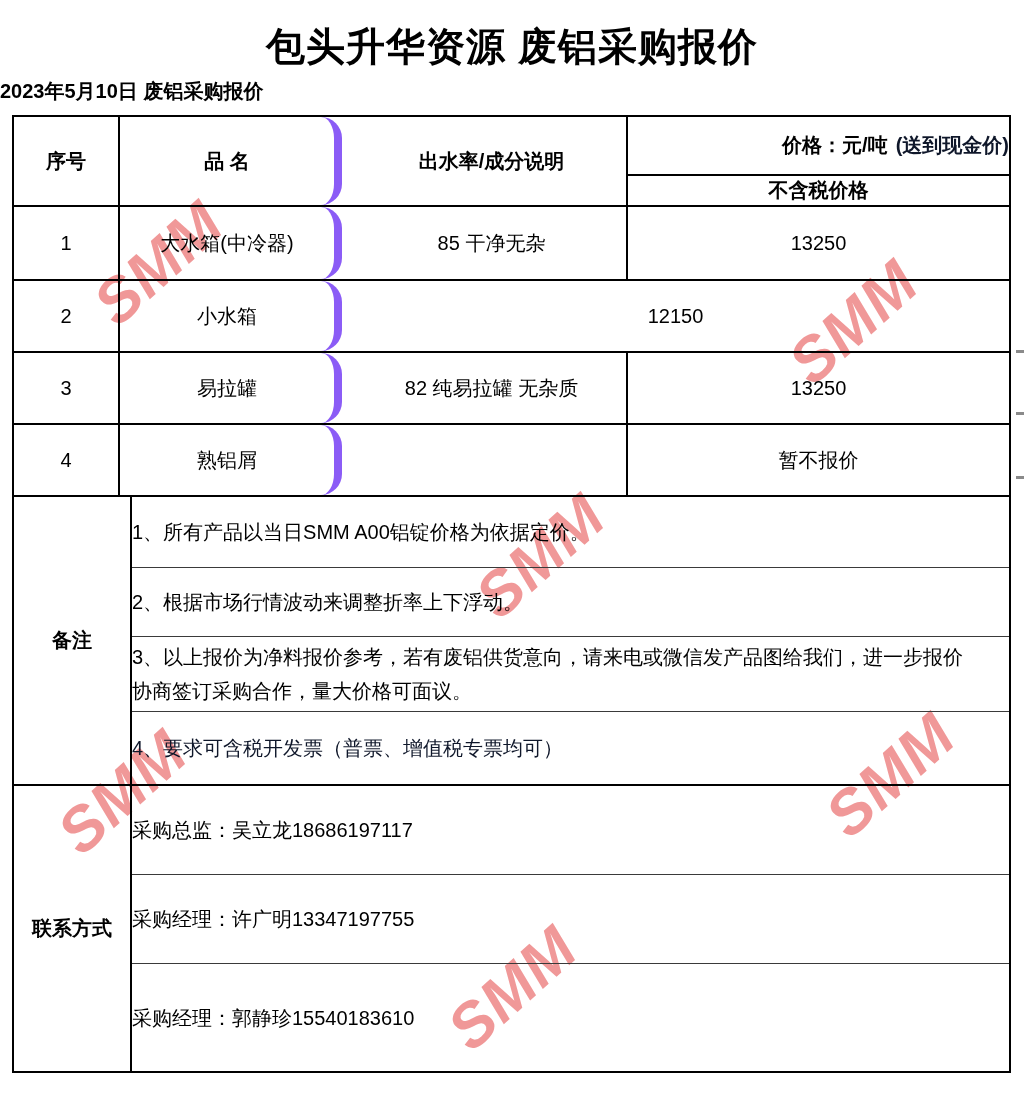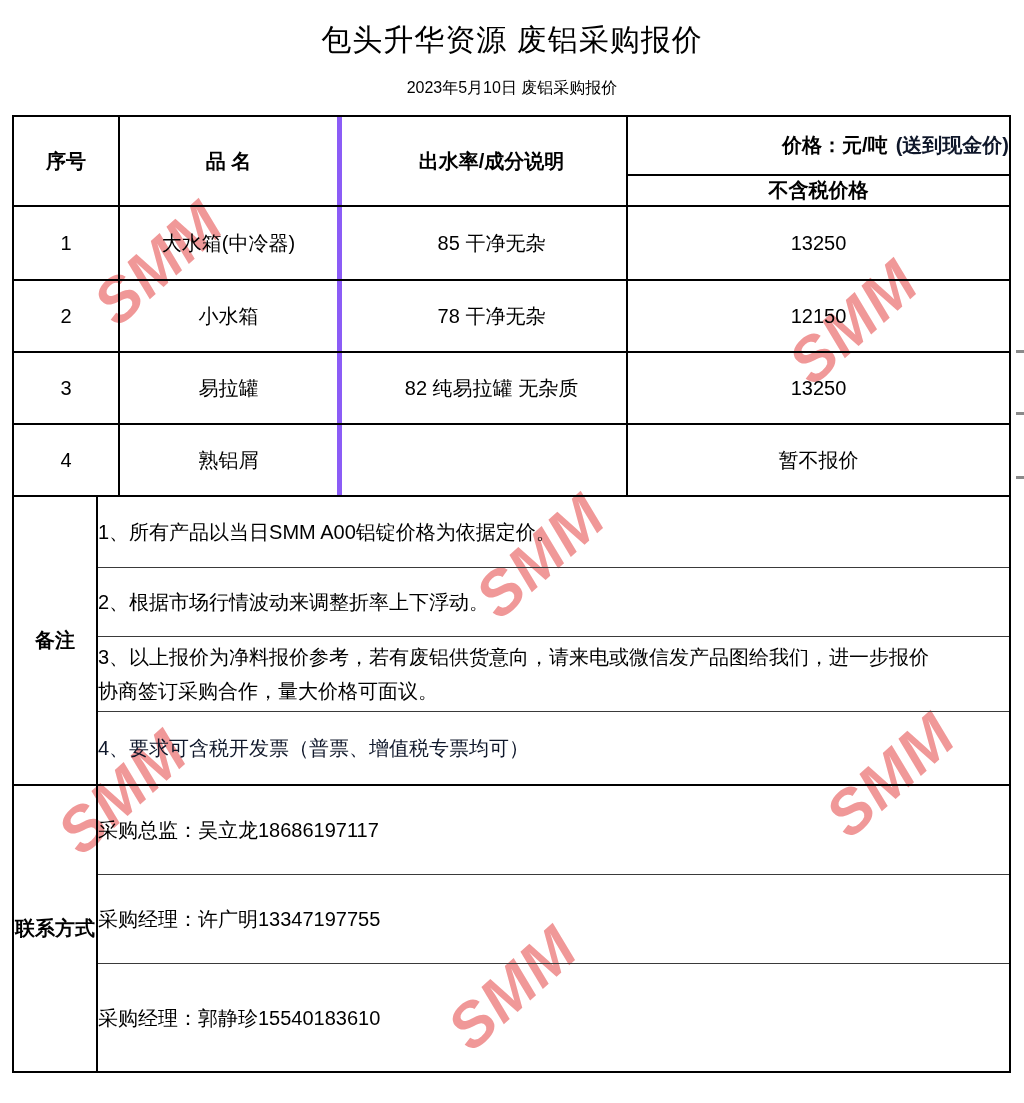--- a/index.html
+++ b/index.html
@@ -2,57 +2,57 @@
 <html><head>
 <meta charset="utf-8">
 <style>
   html,body{margin:0;padding:0;background:#ffffff;}
   .page{
     position:relative;width:1024px;height:1103px;background:#ffffff;overflow:hidden;
     font-family:"Liberation Sans","DejaVu Sans",sans-serif;color:#000;
   }
   .title{
     position:absolute;top:20px;left:0;width:100%;text-align:center;
-    font-size:30px;font-weight:normal;letter-spacing:1px;z-index:2;
+    font-size:39px;font-weight:bold;letter-spacing:1px;z-index:2;
   }
   .subtitle{
-    position:absolute;top:78px;left:0;width:100%;text-align:center;
-    font-size:16px;z-index:2;
+    position:absolute;top:78px;left:0;width:100%;
+    font-size:20px;z-index:2;font-weight:bold;
   }
   
   .wm{
     position:absolute;z-index:1;pointer-events:none;
     transform:translate(-50%,-50%) rotate(-42deg);
     font-size:62px;font-weight:900;font-style:italic;
     color:#ee8787;opacity:.85;letter-spacing:1px;white-space:nowrap;
   }
   
   .tbl{
     position:absolute;left:12px;top:115px;width:999px;height:958px;
     border:2px solid #000;box-sizing:border-box;z-index:2;background:transparent;
     display:flex;flex-direction:column;font-size:20px;
   }
   .row{display:flex;box-sizing:border-box;border-bottom:2px solid #000;flex:0 0 auto;}
   .row:last-child{border-bottom:none;flex:1 1 auto;}
   .c{box-sizing:border-box;display:flex;align-items:center;justify-content:center;}
   .c1{width:106px;border-right:2px solid #000;}
-  .c2{width:222px;border-right:5px solid #8b5cf6;}
+  .c2{width:222px;border-right:8px solid #8b5cf6;border-radius:21px;}
   .c3{width:286px;border-right:2px solid #000;padding-left:15px;}
   .c4{flex:1;}
   .hdr{font-weight:bold;}
   .h-header{height:90px;}
   .price-col{flex:1;display:flex;flex-direction:column;}
   .price-top{height:59px;border-bottom:2px solid #000;box-sizing:border-box;
     display:flex;align-items:center;justify-content:flex-end;font-weight:bold;}
   .price-sub{flex:1;display:flex;align-items:center;justify-content:center;font-weight:bold;}
   .red{color:#0f172a;}
   .price-note{margin-left:8px;}
   .r1{height:74px;}
   .r2,.r3,.r4{height:72px;}
-  .label-cell{width:84px;border-right:2px solid #000;box-sizing:border-box;
+  .label-cell{width:118px;border-right:2px solid #000;box-sizing:border-box;
     display:flex;align-items:center;justify-content:center;font-weight:bold;}
   .sub-col{flex:1;display:flex;flex-direction:column;}
   .sub-row{box-sizing:border-box;border-bottom:1px solid #3a3a3a;
     display:flex;align-items:center;text-align:left;
     white-space:pre-line;line-height:1.7;}
   .sub-col .sub-row:last-child{border-bottom:none;flex:1 1 auto;}
   .remarks-block{height:289px;}
   .contacts-block{}
   .rm1{height:71px;}
   .rm2{height:69px;}
@@ -93,21 +93,20 @@
     <div class="row r1">
       <div class="c c1">1</div>
       <div class="c c2">大水箱(中冷器)</div>
       <div class="c c3">85 干净无杂</div>
       <div class="c c4">13250</div>
     </div>
 
     <div class="row r2">
       <div class="c c1">2</div>
       <div class="c c2">小水箱</div>
-      <div class="c c3">78 干净无杂</div>
       <div class="c c4">12150</div>
     </div>
 
     <div class="row r3">
       <div class="c c1">3</div>
       <div class="c c2">易拉罐</div>
       <div class="c c3">82 纯易拉罐 无杂质</div>
       <div class="c c4">13250</div>
     </div>
 

